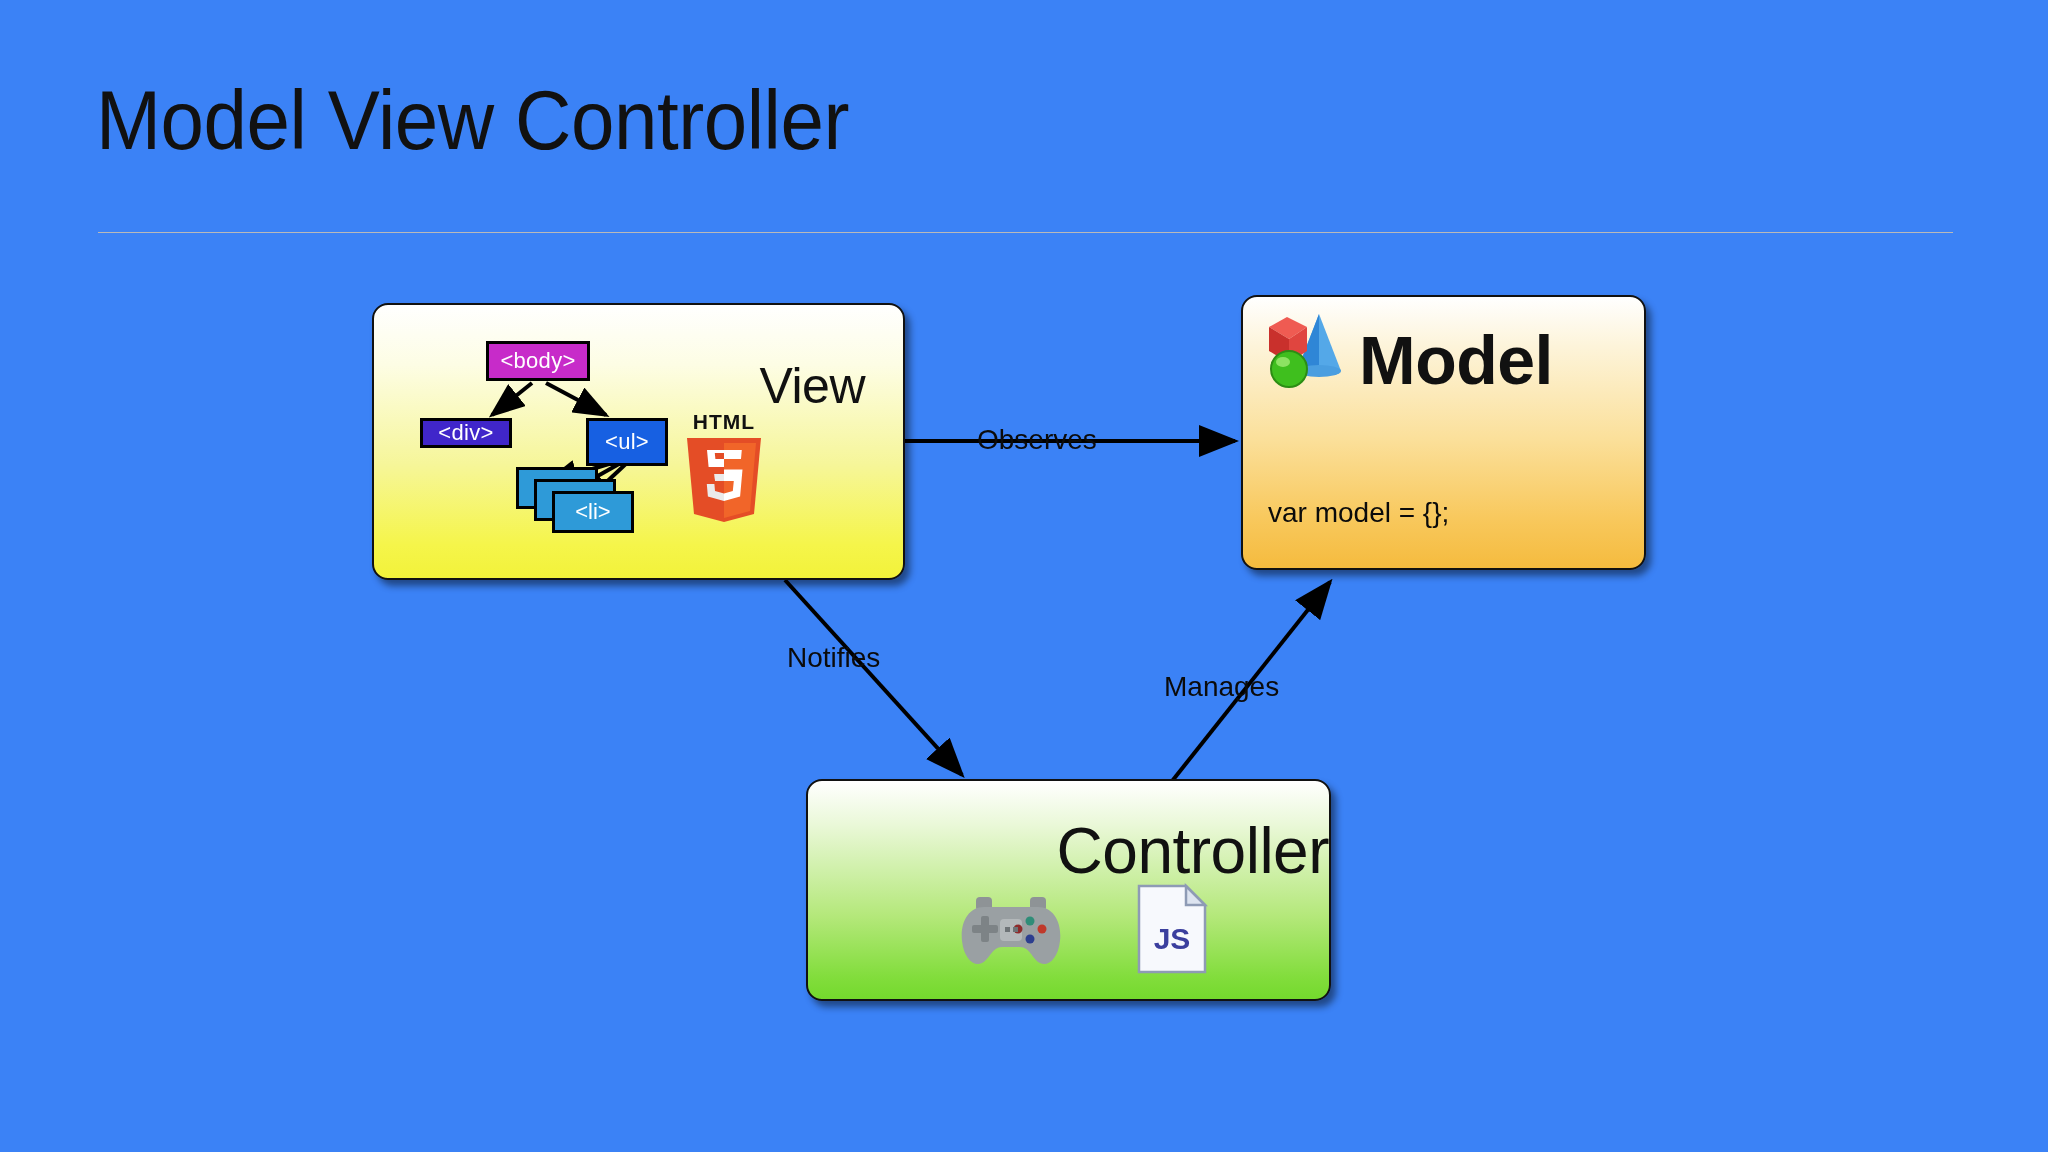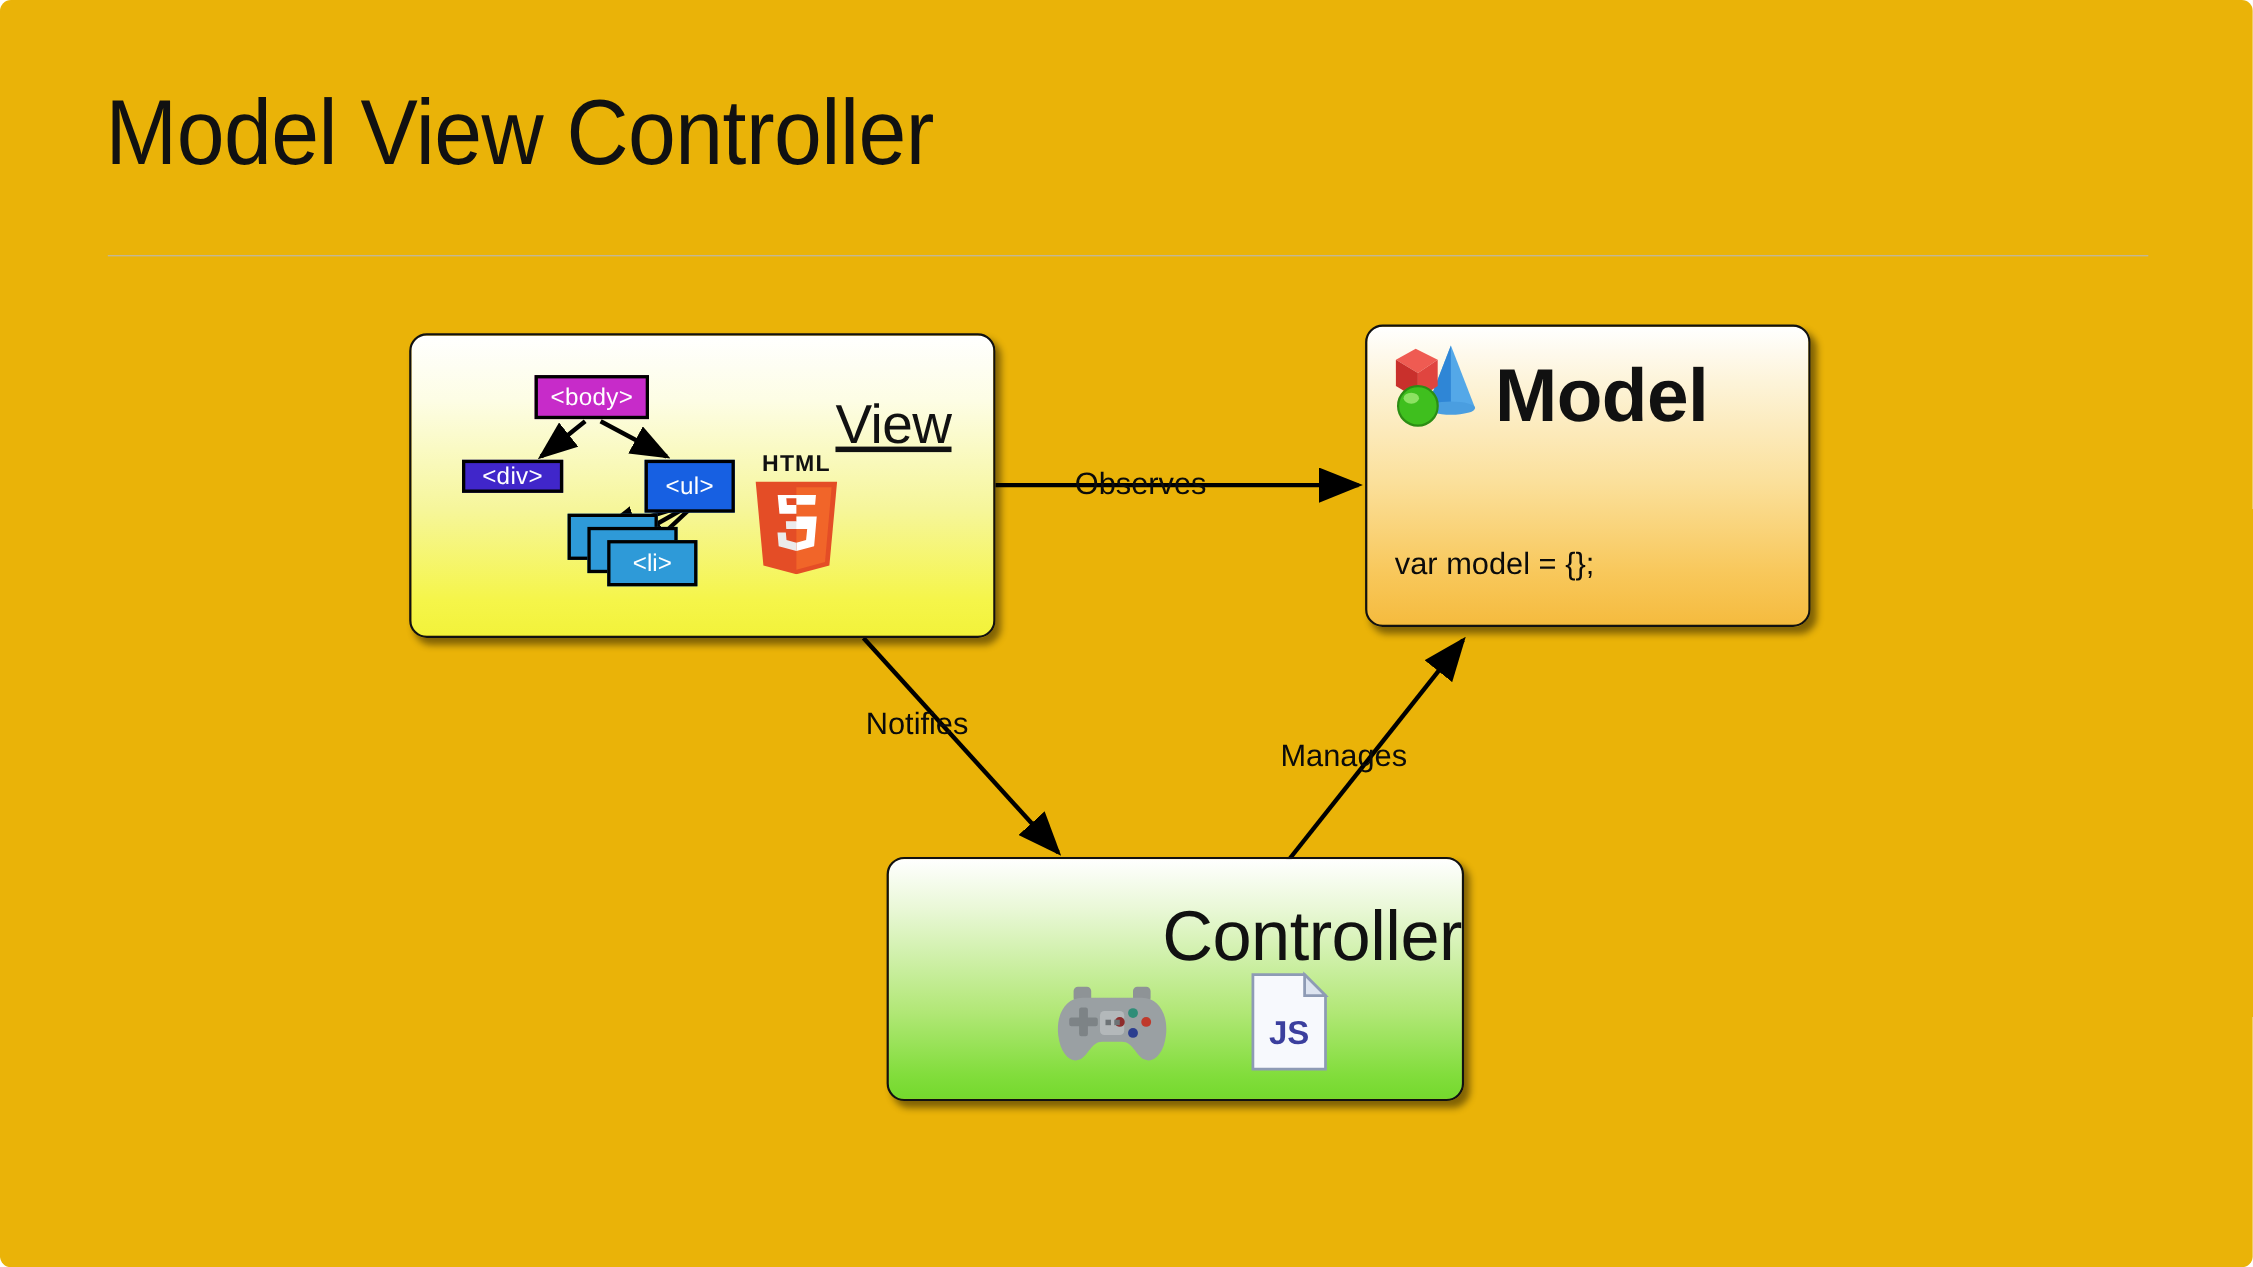--- a/index.html
+++ b/index.html
@@ -10,22 +10,21 @@
   body {
     width: 2048px;
     height: 1152px;
     font-family: "Liberation Sans", sans-serif;
     overflow: hidden;
     position: relative;
   }
   .slide {
     position: absolute;
     inset: 0;
-    background: #eab308;
-    border-radius: 10px;
+    background: #3b82f6;
   }
 
   
   .title {
     position: absolute;
     left: 96px;
     top: 72px;
     font-size: 84px;
     font-weight: 300;
     letter-spacing: -0.5px;
@@ -62,21 +61,20 @@
     background: linear-gradient(to bottom, #ffffff 0%, #fdfde4 22%, #f6f69a 58%, #f5f54a 88%, #f2f23a 100%);
   }
   .view-title {
     position: absolute;
     right: 38px;
     top: 52px;
     font-size: 50px;
     font-weight: 400;
     color: #111;
     letter-spacing: -0.5px;
-    text-decoration: underline;
   }
 
   
   #model-node {
     left: 1241px;
     top: 295px;
     width: 405px;
     height: 275px;
     background: linear-gradient(to bottom, #ffffff 0%, #fdf4da 18%, #fbe09b 52%, #f8c85c 82%, #f5bb3e 100%);
   }

